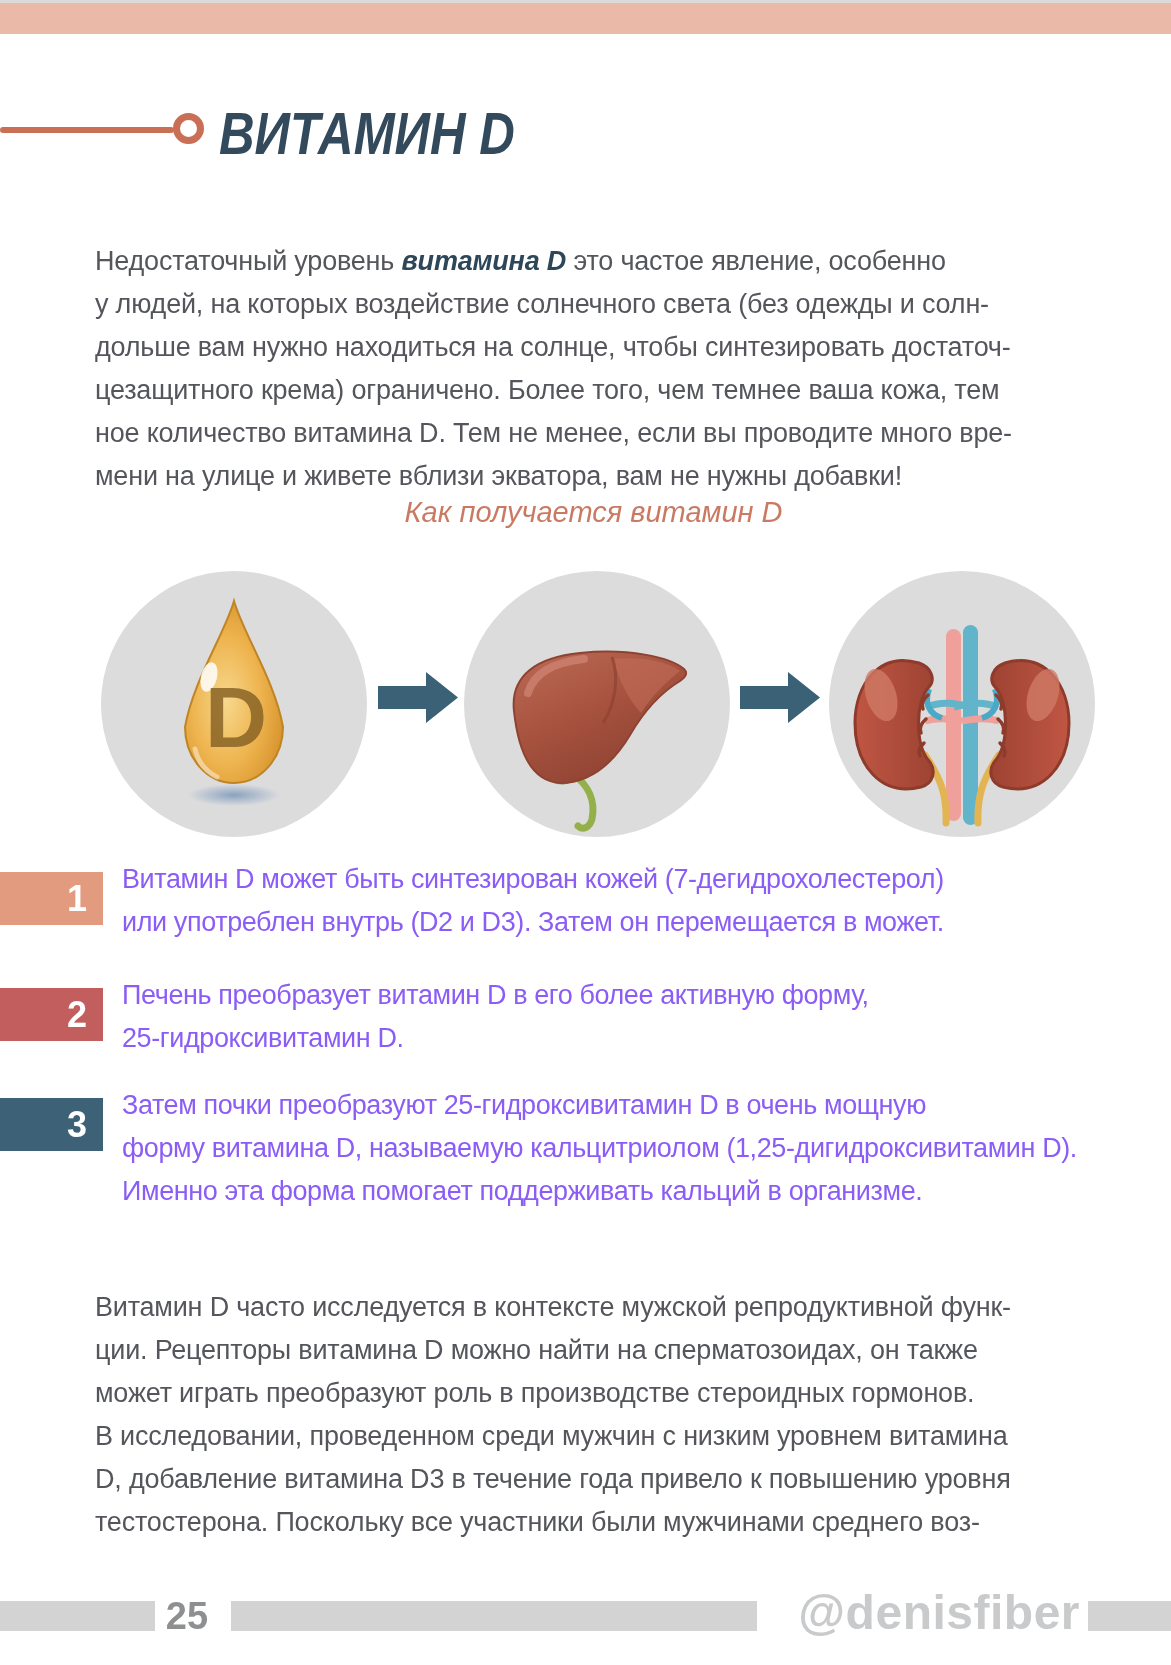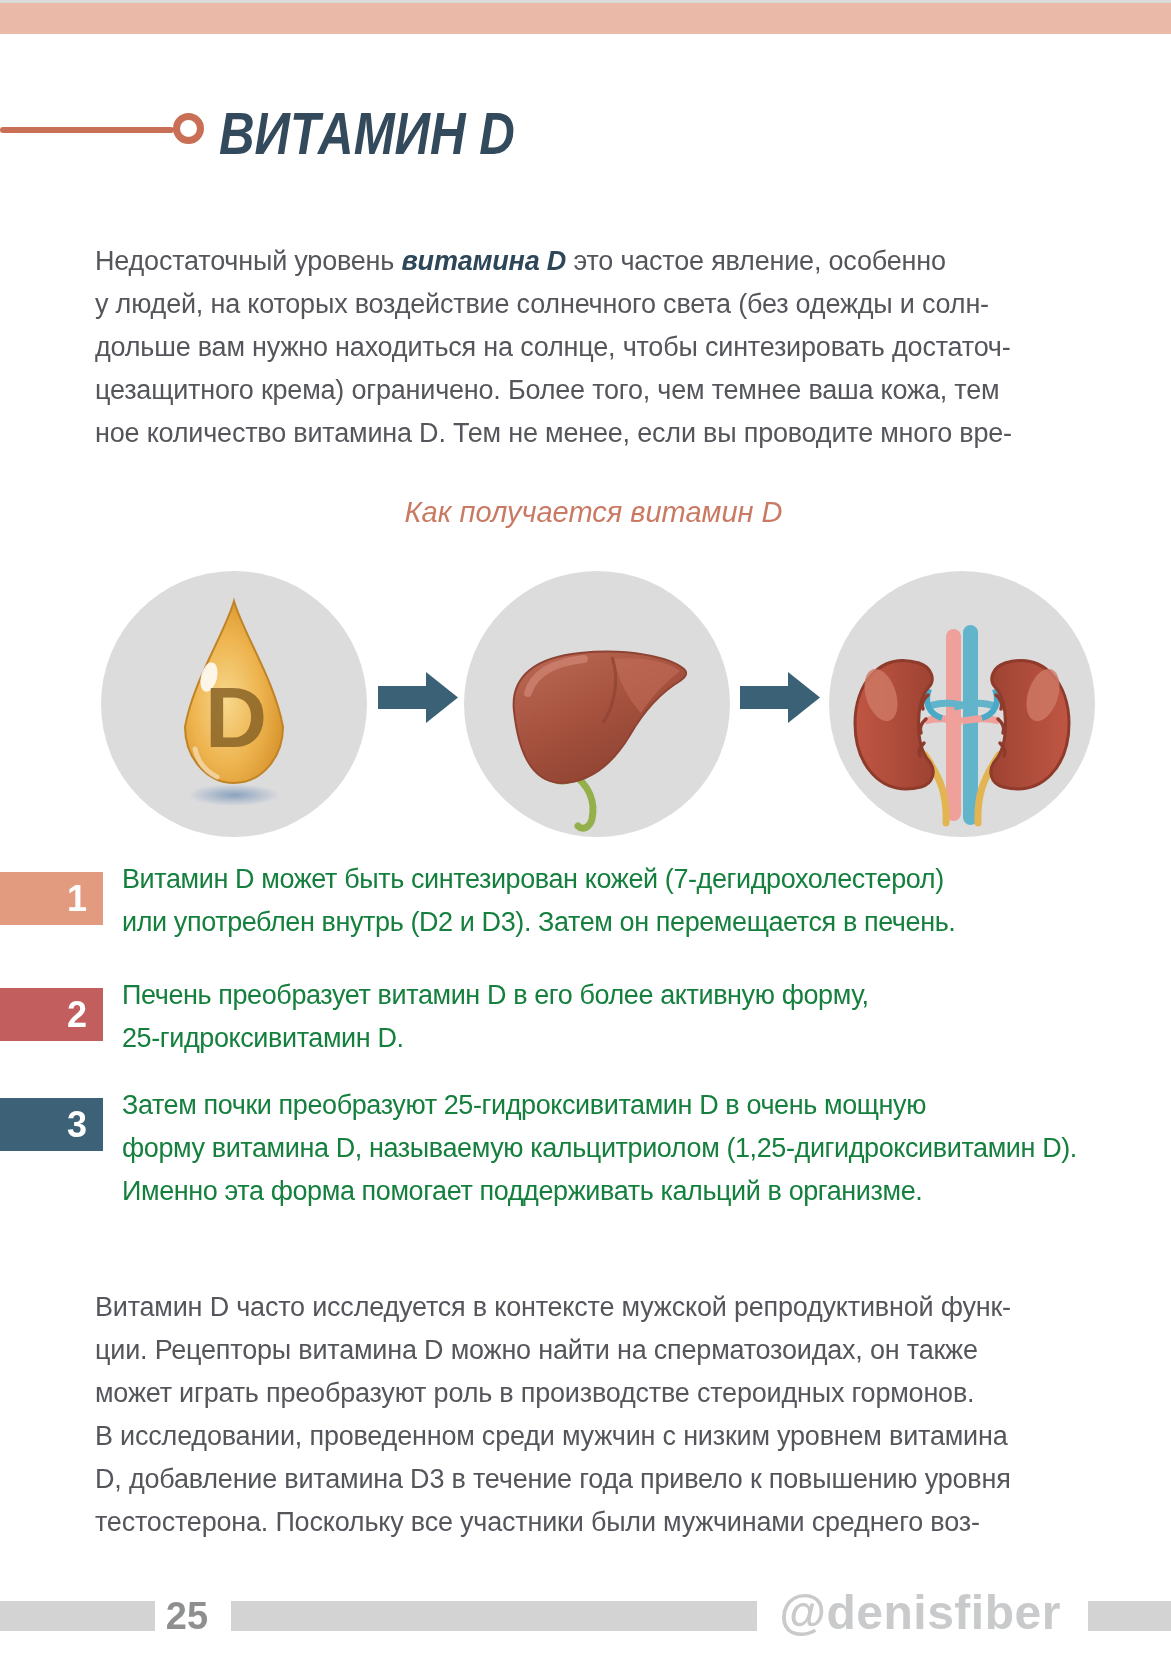--- a/index.html
+++ b/index.html
@@ -29,28 +29,28 @@
 
   
   .circle{top:571px;width:266px;height:266px;border-radius:50%;background:#dcdcdd;}
   .circle svg{position:absolute;left:0;top:0;}
   .c1{left:101px;} .c2{left:464px;} .c3{left:829px;}
   .arrow{top:670px;} .a1{left:378px;} .a2{left:740px;}
 
   
   .badge{left:0;width:103px;height:53px;color:#ffffff;font-size:36px;font-weight:bold;
          text-align:right;line-height:53px;box-sizing:border-box;padding-right:16px;}
-  .step-text{left:122px;font-size:27px;line-height:43px;color:#15803d;letter-spacing:-0.4px;}
+  .step-text{left:122px;font-size:27px;line-height:43px;color:#8b5cf6;letter-spacing:-0.4px;}
 
   
   .fbar{top:1601px;height:30px;background:#d3d3d3;}
   .fb1{left:0;width:155px;} .fb2{left:231px;width:526px;} .fb3{left:1088px;width:83px;}
   .page-num{left:155px;top:1594px;width:64px;text-align:center;font-size:38px;font-weight:bold;
             color:#8e8f90;line-height:44px;}
-  .handle{left:760px;top:1585px;width:320px;text-align:center;font-size:48px;font-weight:bold;
+  .handle{left:760px;top:1585px;width:320px;text-align:right;font-size:48px;font-weight:bold;
           color:#c9cacb;line-height:56px;letter-spacing:0.5px;white-space:nowrap;}
 </style>
 </head>
 <body>
 
 <div class="page">
 
   <div class="abs top-strip"></div>
   <div class="abs top-band"></div>
 
@@ -58,20 +58,21 @@
   <div class="abs title-ring"></div>
   <h1 class="abs page-title" style="margin:0">ВИТАМИН D</h1>
 
   <div class="abs p" style="top:206px">
     <div class="line"><span>Недостаточный уровень </span><span class="emph">витамина D</span><span> это частое явление, особенно</span></div>
     <div>
         <div class="tline">у людей, на которых воздействие солнечного света (без одежды и солн-</div>
         <div class="tline">дольше вам нужно находиться на солнце, чтобы синтезировать достаточ-</div>
         <div class="tline">цезащитного крема) ограничено. Более того, чем темнее ваша кожа, тем</div>
         <div class="tline">ное количество витамина D. Тем не менее, если вы проводите много вре-</div>
+        <div class="tline">мени на улице и живете вблизи экватора, вам не нужны добавки!</div>
       </div>
   </div>
 
   <div class="abs subtitle">Как получается витамин D</div>
 
   <div class="abs circle c1">
     <svg width="266" height="266" viewBox="0 0 266 266">
       <defs>
         <radialGradient id="dg" cx="0.42" cy="0.55" r="0.7">
           <stop offset="0" stop-color="#f7d88d"></stop>
@@ -152,21 +153,21 @@
       <path d="M99 124 q-8 7 -5 14 M97 148 q-8 7 -5 14 M95 172 q-7 7 -4 13" stroke="#8e3b2c" stroke-width="3.5" fill="none" stroke-linecap="round"></path>
       <path d="M167 124 q8 7 5 14 M169 148 q8 7 5 14 M171 172 q7 7 4 13" stroke="#8e3b2c" stroke-width="3.5" fill="none" stroke-linecap="round"></path>
     </svg>
   </div>
 
   <div class="abs badge" style="top: 872px; background-color: rgb(227, 155, 128);">
     <span>1</span>
   </div>
   <div class="abs step-text" style="top:858px">
       <div class="tline">Витамин D может быть синтезирован кожей (7-дегидрохолестерол)</div>
-      <div class="tline">или употреблен внутрь (D2 и D3). Затем он перемещается в печень.</div>
+      <div class="tline">или употреблен внутрь (D2 и D3). Затем он перемещается в может.</div>
     </div>
 
   <div class="abs badge" style="top: 988px; background-color: rgb(194, 94, 94);">
     <span>2</span>
   </div>
   <div class="abs step-text" style="top:974px">
       <div class="tline">Печень преобразует витамин D в его более активную форму,</div>
       <div class="tline">25-гидроксивитамин D.</div>
     </div>
 

